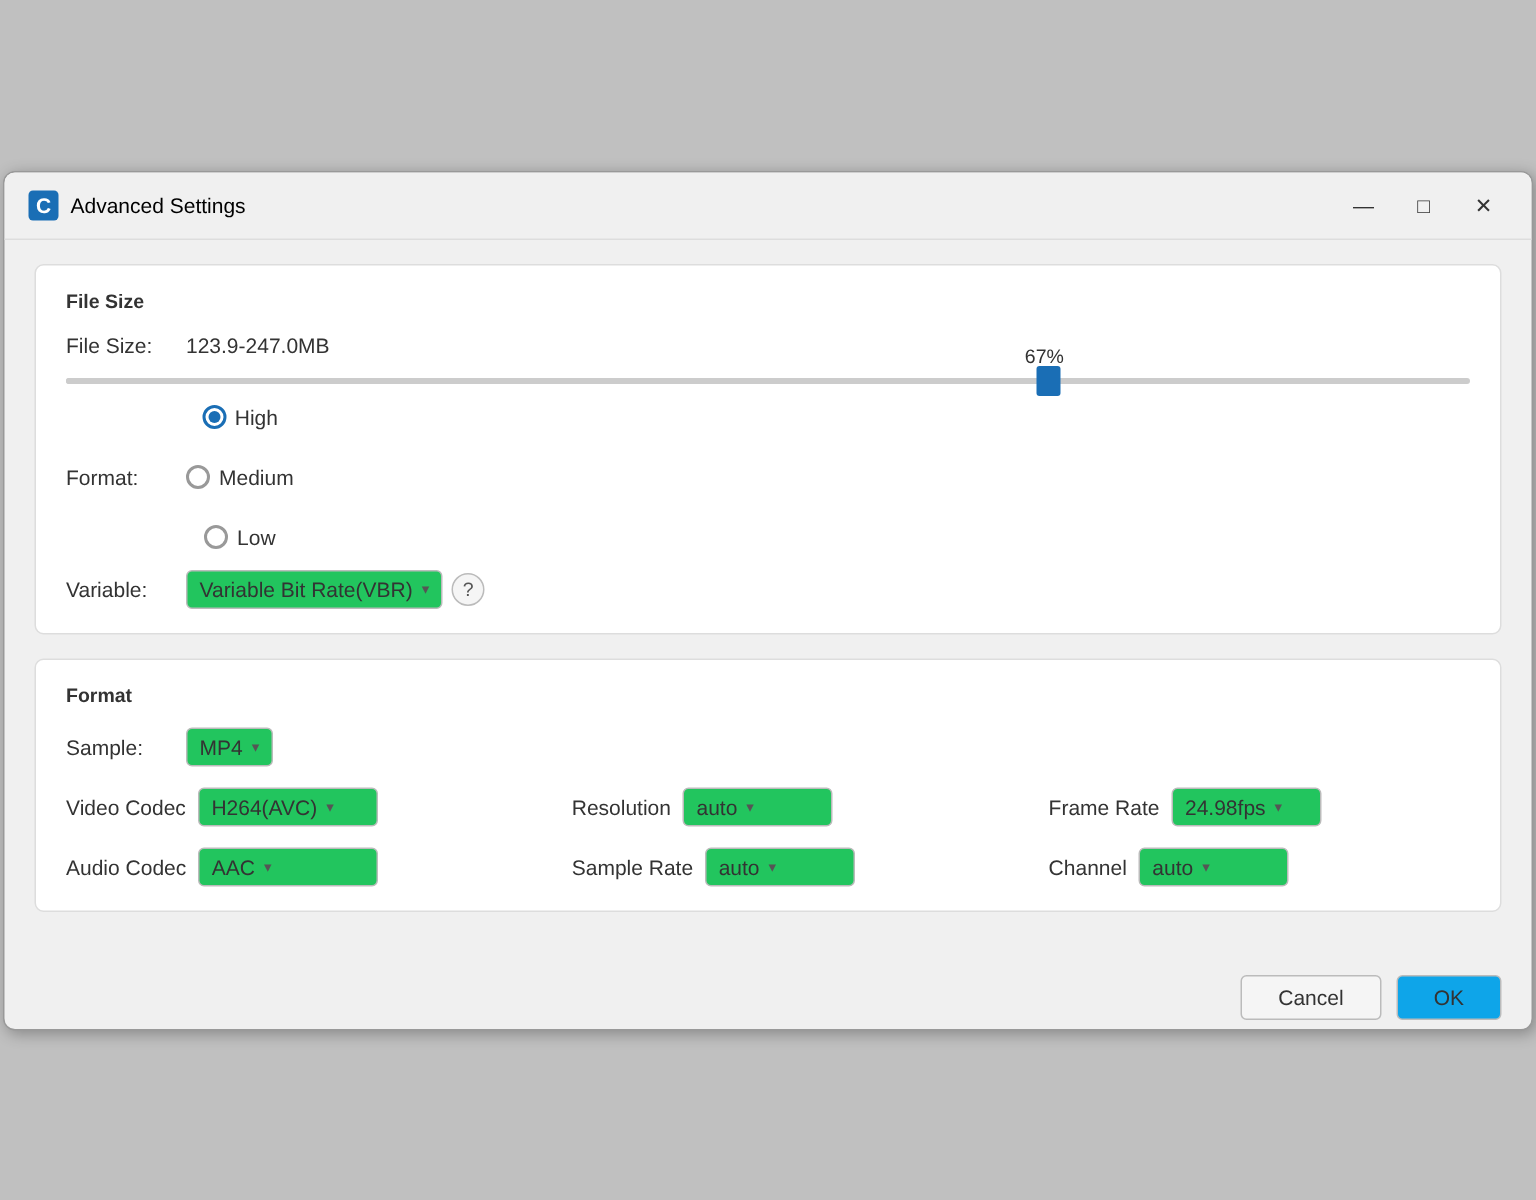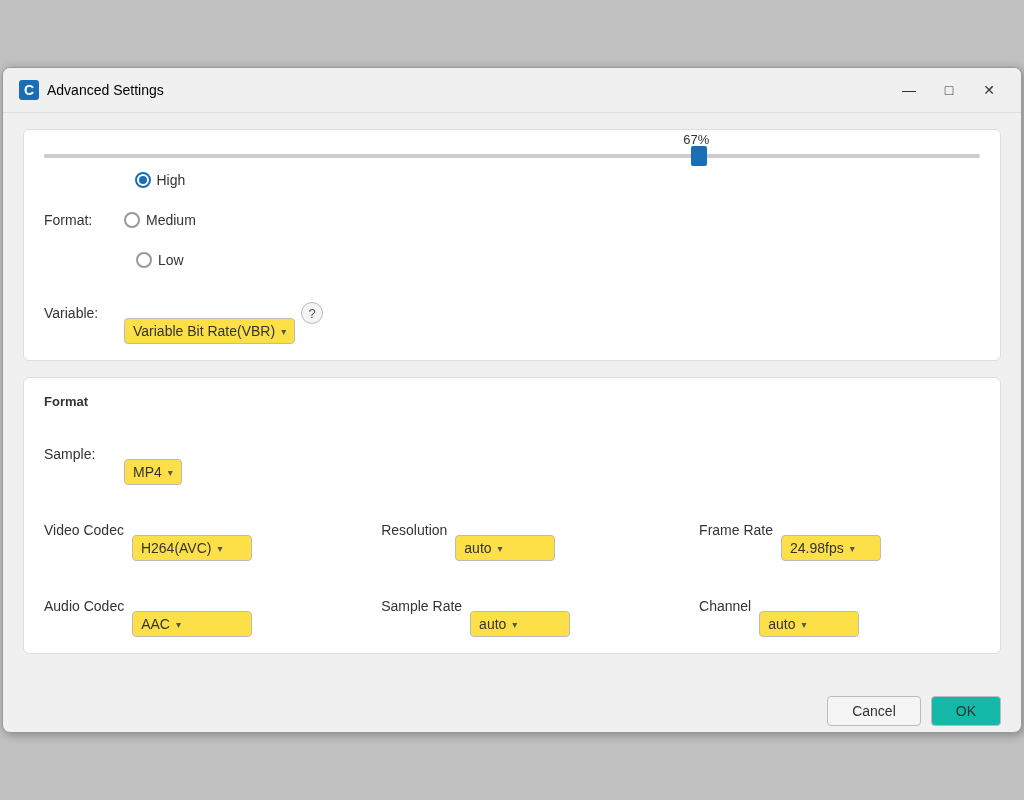--- a/index.html
+++ b/index.html
@@ -209,27 +209,26 @@
     .select-wrapper {
       display: flex;
       align-items: center;
       gap: 6px;
     }
 
     .select-box {
       border: 1px solid #bbb;
       border-radius: 4px;
       padding: 4px 8px;
-      background: #fde047;
+      background: #22c55e;
       cursor: pointer;
       display: flex;
       align-items: center;
       gap: 6px;
       color: #333;
-      margin-top: 36px;
     }
 
     .select-box .chevron {
       font-size: 10px;
       color: #555;
     }
 
     .help-btn {
       width: 22px;
       height: 22px;
@@ -284,21 +283,21 @@
       cursor: pointer;
       font-size: 14px;
     }
 
     .btn-cancel {
       background: #f5f5f5;
       color: #333;
     }
 
     .btn-ok {
-      background: #14b8a6;
+      background: #0ea5e9;
       color: #333;
     }
   </style>
 </head>
 <body>
 
 <div class="window">
 
   <div class="title-bar">
     <div class="title-bar-left">
@@ -310,21 +309,26 @@
     <div class="window-controls">
       <button class="win-btn">—</button>
       <button class="win-btn">□</button>
       <button class="win-btn close">✕</button>
     </div>
   </div>
 
   <div class="content">
 
     <div class="section">
-
+      <div class="section-title">File Size</div>
+
+      <div class="row">
+        <span class="label">File Size:</span>
+        <span class="file-size-value">123.9-247.0MB</span>
+      </div>
 
       <div class="slider-container">
         <span class="slider-percent">67%</span>
         <div class="slider-track">
           <div class="slider-fill"></div>
           <div class="slider-thumb"></div>
         </div>
       </div>
 
       <div class="row">

